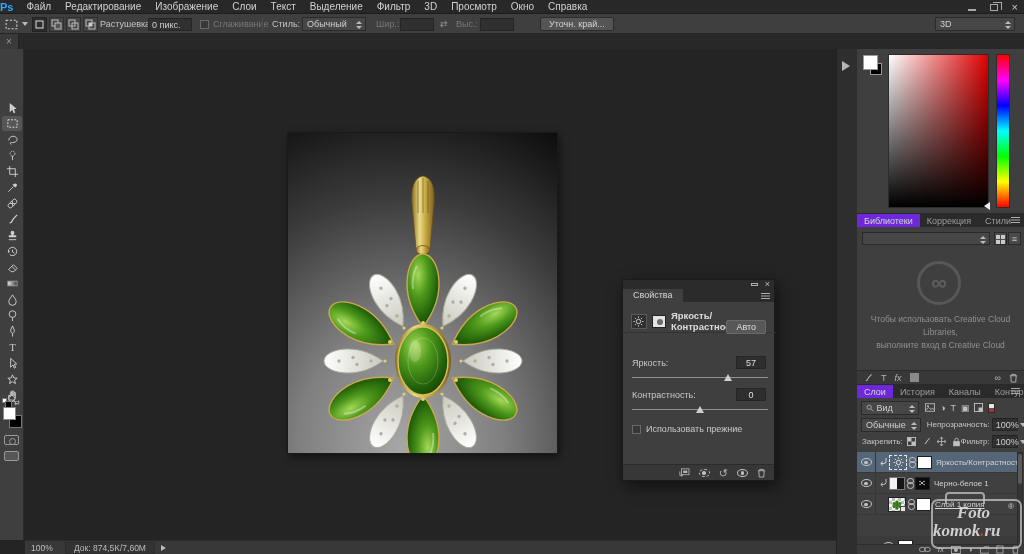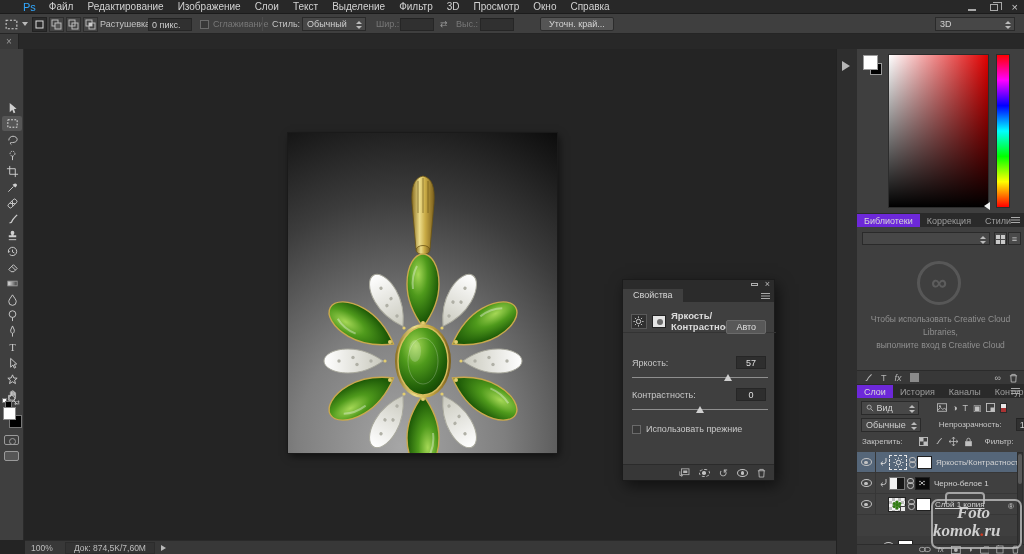--- a/index.html
+++ b/index.html
@@ -1,21 +1,21 @@
 <!DOCTYPE html>
 <html><head>
 <meta charset="utf-8">
 <style>
   *{margin:0;padding:0;box-sizing:border-box;}
   html,body{width:1024px;height:554px;overflow:hidden;}
   body{position:relative;background:#242424;font-family:"Liberation Sans",sans-serif;color:#c8c8c8;font-size:10px;}
   .abs{position:absolute;}
   
   .menubar{left:0;top:0;width:1024px;height:14px;background:#282828;border-bottom:1px solid #1c1c1c;display:flex;align-items:center;z-index:30;}
-  .pslogo{color:#31a8ff;font-weight:normal;font-size:11px;padding:0 6px 0 23px;}
+  .pslogo{color:#31a8ff;font-weight:bold;font-size:11px;padding:0 6px 0 0;}
   .menu-item{padding:0 7px;font-size:10px;color:#d2d2d2;height:14px;line-height:14px;cursor:default;}
   .win-controls{position:absolute;right:6px;top:2px;display:flex;gap:14px;align-items:center;}
   .wc-min{width:8px;height:2px;background:#a8a8a8;margin-top:6px;}
   .wc-restore{width:8px;height:7px;border:1px solid #a8a8a8;position:relative;}
   .wc-restore::before{content:"";position:absolute;left:2px;top:-3px;width:8px;height:7px;border:1px solid #a8a8a8;border-bottom:none;border-left:none;}
   .wc-close{color:#c8c8c8;font-size:11px;line-height:10px;}
   
   .optionsbar{left:0;top:14px;width:1024px;height:20px;background:#3f3f3f;border-bottom:1px solid #252525;z-index:29;}
   .ob{position:absolute;top:0;height:20px;display:flex;align-items:center;font-size:9px;color:#c4c4c4;}
   .ob-toolicon{left:4px;}
@@ -76,21 +76,21 @@
      background:linear-gradient(to bottom,#f00,#f0f,#00f,#0ff,#0f0,#ff0,#f00);}
   .cp-fg{position:absolute;left:6px;top:21px;width:15px;height:15px;background:#fff;border:1px solid #9a9a9a;z-index:2;}
   .cp-bg{position:absolute;left:13px;top:29px;width:12px;height:12px;background:#000;border:1px solid #9a9a9a;}
   
   .lib-dd{position:absolute;left:5px;top:19px;width:128px;height:13px;background:#474747;border:1px solid #2a2a2a;}
   .lib-viewbtn{position:absolute;top:19px;width:13px;height:13px;border:1px solid #2a2a2a;background:#4a4a4a;color:#c9c9c9;font-size:9px;line-height:12px;text-align:center;}
   .cc-logo{position:absolute;left:60px;top:48px;width:44px;height:44px;border:3px solid rgba(255,255,255,0.13);border-radius:50%;color:rgba(255,255,255,0.16);font-size:22px;font-weight:bold;text-align:center;line-height:38px;}
   .lib-msg{position:absolute;left:0;top:100px;width:167px;text-align:center;font-size:8.5px;color:#909090;line-height:13px;}
   .lib-bottom{position:absolute;left:0;bottom:0;width:167px;height:14px;background:#383838;border-top:1px solid #2b2b2b;display:flex;align-items:center;gap:8px;padding:0 6px;color:#b5b5b5;font-size:9px;}
   
-  .lr-row{position:absolute;left:0;width:167px;display:flex;align-items:center;font-size:8px;color:#c6c6c6;gap:12px;}
+  .lr-row{position:absolute;left:0;width:167px;display:flex;align-items:center;font-size:8px;color:#c6c6c6;}
   .filter-icons{display:flex;gap:5px;align-items:center;margin-left:6px;color:#c0c0c0;font-size:9px;}
   .layer-row{position:absolute;left:0;width:160px;height:21px;background:#404040;border-bottom:1px solid #373737;display:flex;align-items:center;}
   .layer-row.selected{background:#556679;}
   .eyebox{width:19px;height:21px;border-right:1px solid #363636;display:flex;align-items:center;justify-content:center;flex:none;}
   .eye{width:11px;height:8px;border:1px solid #c2c2c2;border-radius:50%;position:relative;display:inline-block;}
   .eye::after{content:"";position:absolute;left:2.5px;top:1.5px;width:3.5px;height:3.5px;border-radius:50%;background:#c2c2c2;}
   .clip-ind{width:9px;height:11px;margin:0 1px 0 3px;flex:none;}
   .thumb{flex:none;position:relative;}
   .checker{background-image:linear-gradient(45deg,#bdbdbd 25%,transparent 25%,transparent 75%,#bdbdbd 75%),linear-gradient(45deg,#bdbdbd 25%,#f2f2f2 25%,#f2f2f2 75%,#bdbdbd 75%);background-size:6px 6px;background-position:0 0,3px 3px;background-color:#f2f2f2;}
   .linkicon{width:6px;height:11px;margin:0 2px;position:relative;flex:none;}

